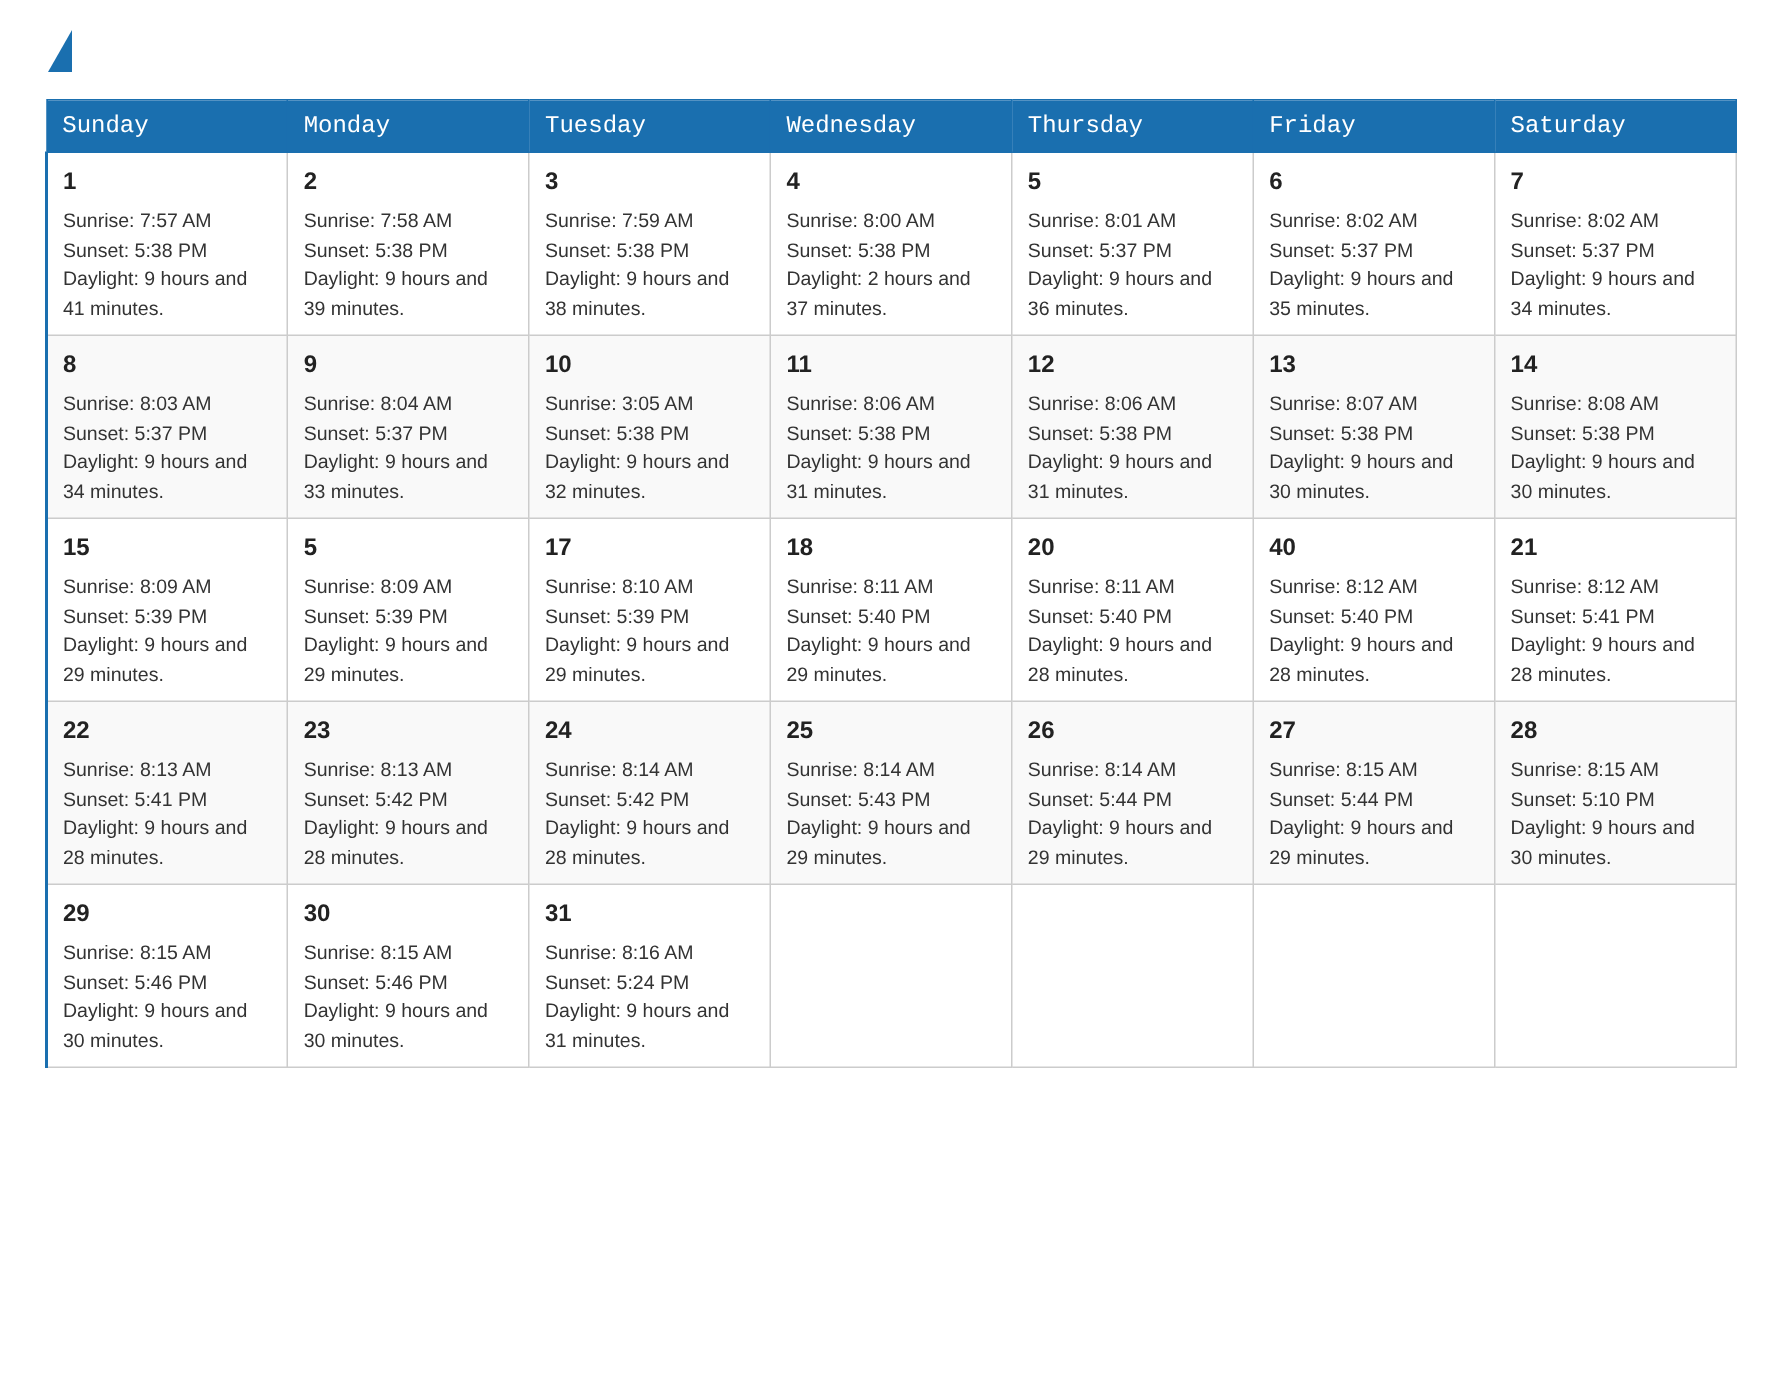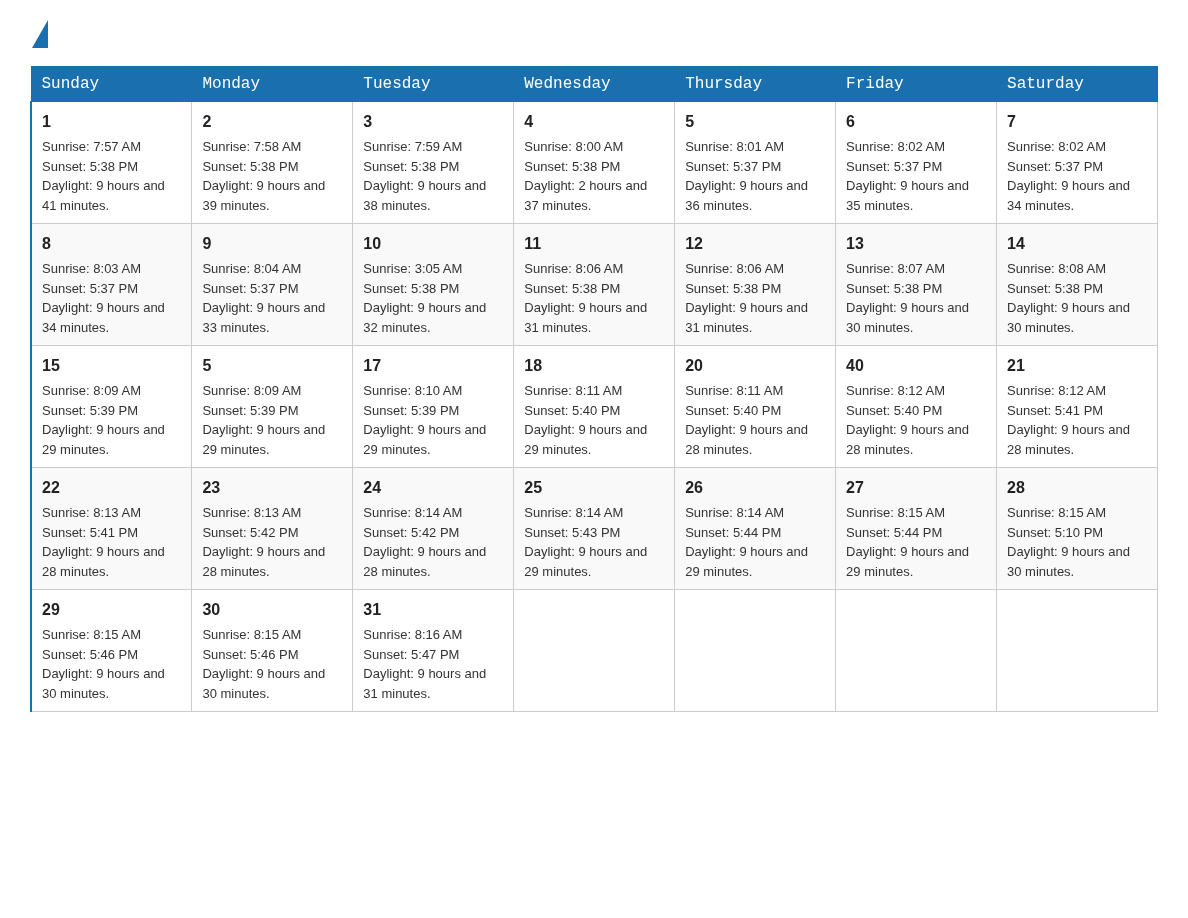--- a/index.html
+++ b/index.html
@@ -177,20 +177,20 @@
         <td><span class="day-num">23</span><span class="day-info">Sunrise: 8:13 AM</span><br><span class="day-info">Sunset: 5:42 PM</span><br><span class="day-info">Daylight: 9 hours and 28 minutes.</span></td>
         <td><span class="day-num">24</span><span class="day-info">Sunrise: 8:14 AM</span><br><span class="day-info">Sunset: 5:42 PM</span><br><span class="day-info">Daylight: 9 hours and 28 minutes.</span></td>
         <td><span class="day-num">25</span><span class="day-info">Sunrise: 8:14 AM</span><br><span class="day-info">Sunset: 5:43 PM</span><br><span class="day-info">Daylight: 9 hours and 29 minutes.</span></td>
         <td><span class="day-num">26</span><span class="day-info">Sunrise: 8:14 AM</span><br><span class="day-info">Sunset: 5:44 PM</span><br><span class="day-info">Daylight: 9 hours and 29 minutes.</span></td>
         <td><span class="day-num">27</span><span class="day-info">Sunrise: 8:15 AM</span><br><span class="day-info">Sunset: 5:44 PM</span><br><span class="day-info">Daylight: 9 hours and 29 minutes.</span></td>
         <td><span class="day-num">28</span><span class="day-info">Sunrise: 8:15 AM</span><br><span class="day-info">Sunset: 5:10 PM</span><br><span class="day-info">Daylight: 9 hours and 30 minutes.</span></td>
       </tr>
       <tr>
         <td><span class="day-num">29</span><span class="day-info">Sunrise: 8:15 AM</span><br><span class="day-info">Sunset: 5:46 PM</span><br><span class="day-info">Daylight: 9 hours and 30 minutes.</span></td>
         <td><span class="day-num">30</span><span class="day-info">Sunrise: 8:15 AM</span><br><span class="day-info">Sunset: 5:46 PM</span><br><span class="day-info">Daylight: 9 hours and 30 minutes.</span></td>
-        <td><span class="day-num">31</span><span class="day-info">Sunrise: 8:16 AM</span><br><span class="day-info">Sunset: 5:47 PM</span><br><span class="day-info">Daylight: 9 hours and 31 minutes.</span></td>
+        <td><span class="day-num">31</span><span class="day-info">Sunrise: 8:16 AM</span><br><span class="day-info">Sunset: 5:24 PM</span><br><span class="day-info">Daylight: 9 hours and 31 minutes.</span></td>
         <td class="empty-cell"></td>
         <td class="empty-cell"></td>
         <td class="empty-cell"></td>
         <td class="empty-cell"></td>
       </tr>
     </tbody>
 </table>
 
 </body></html>

